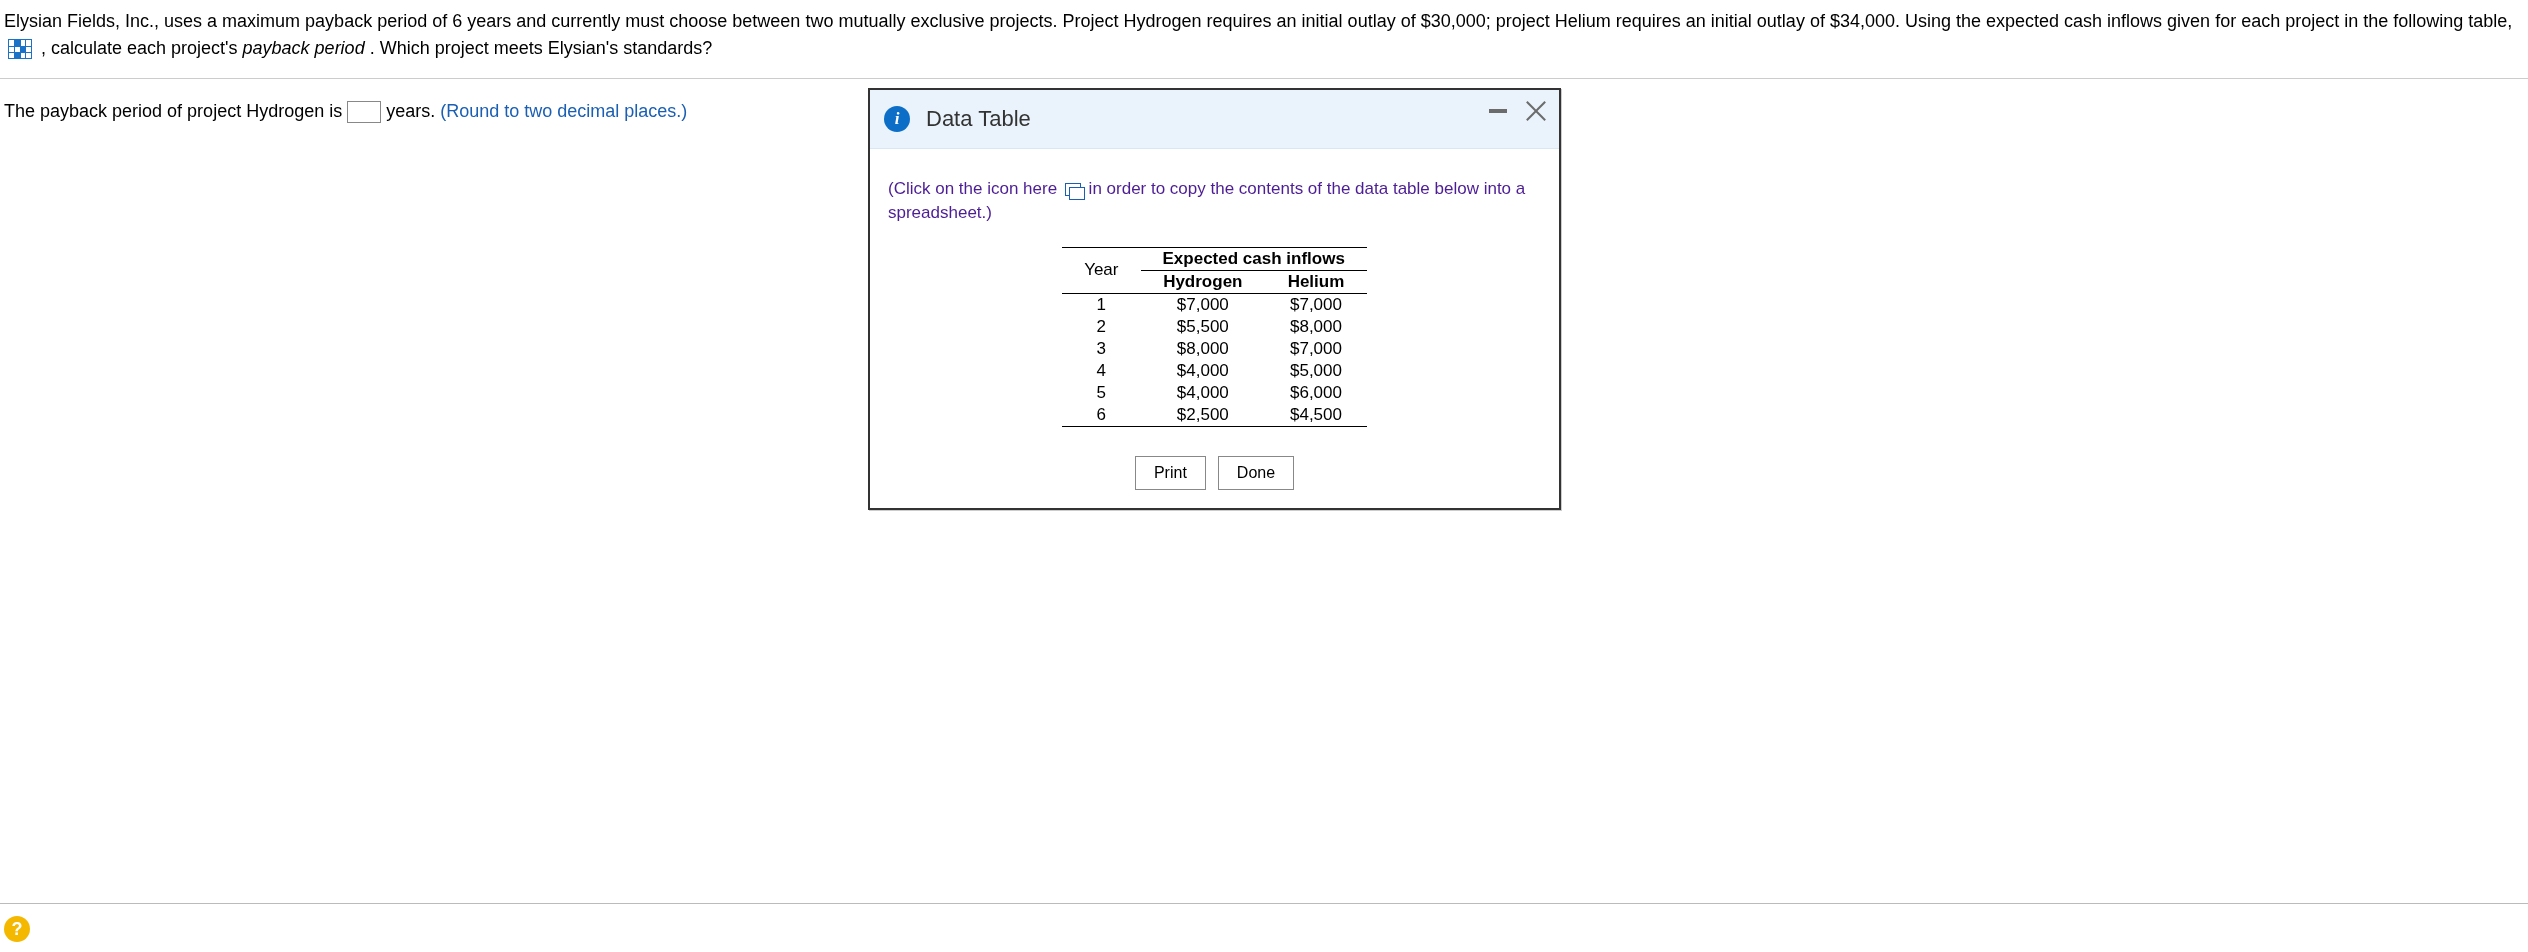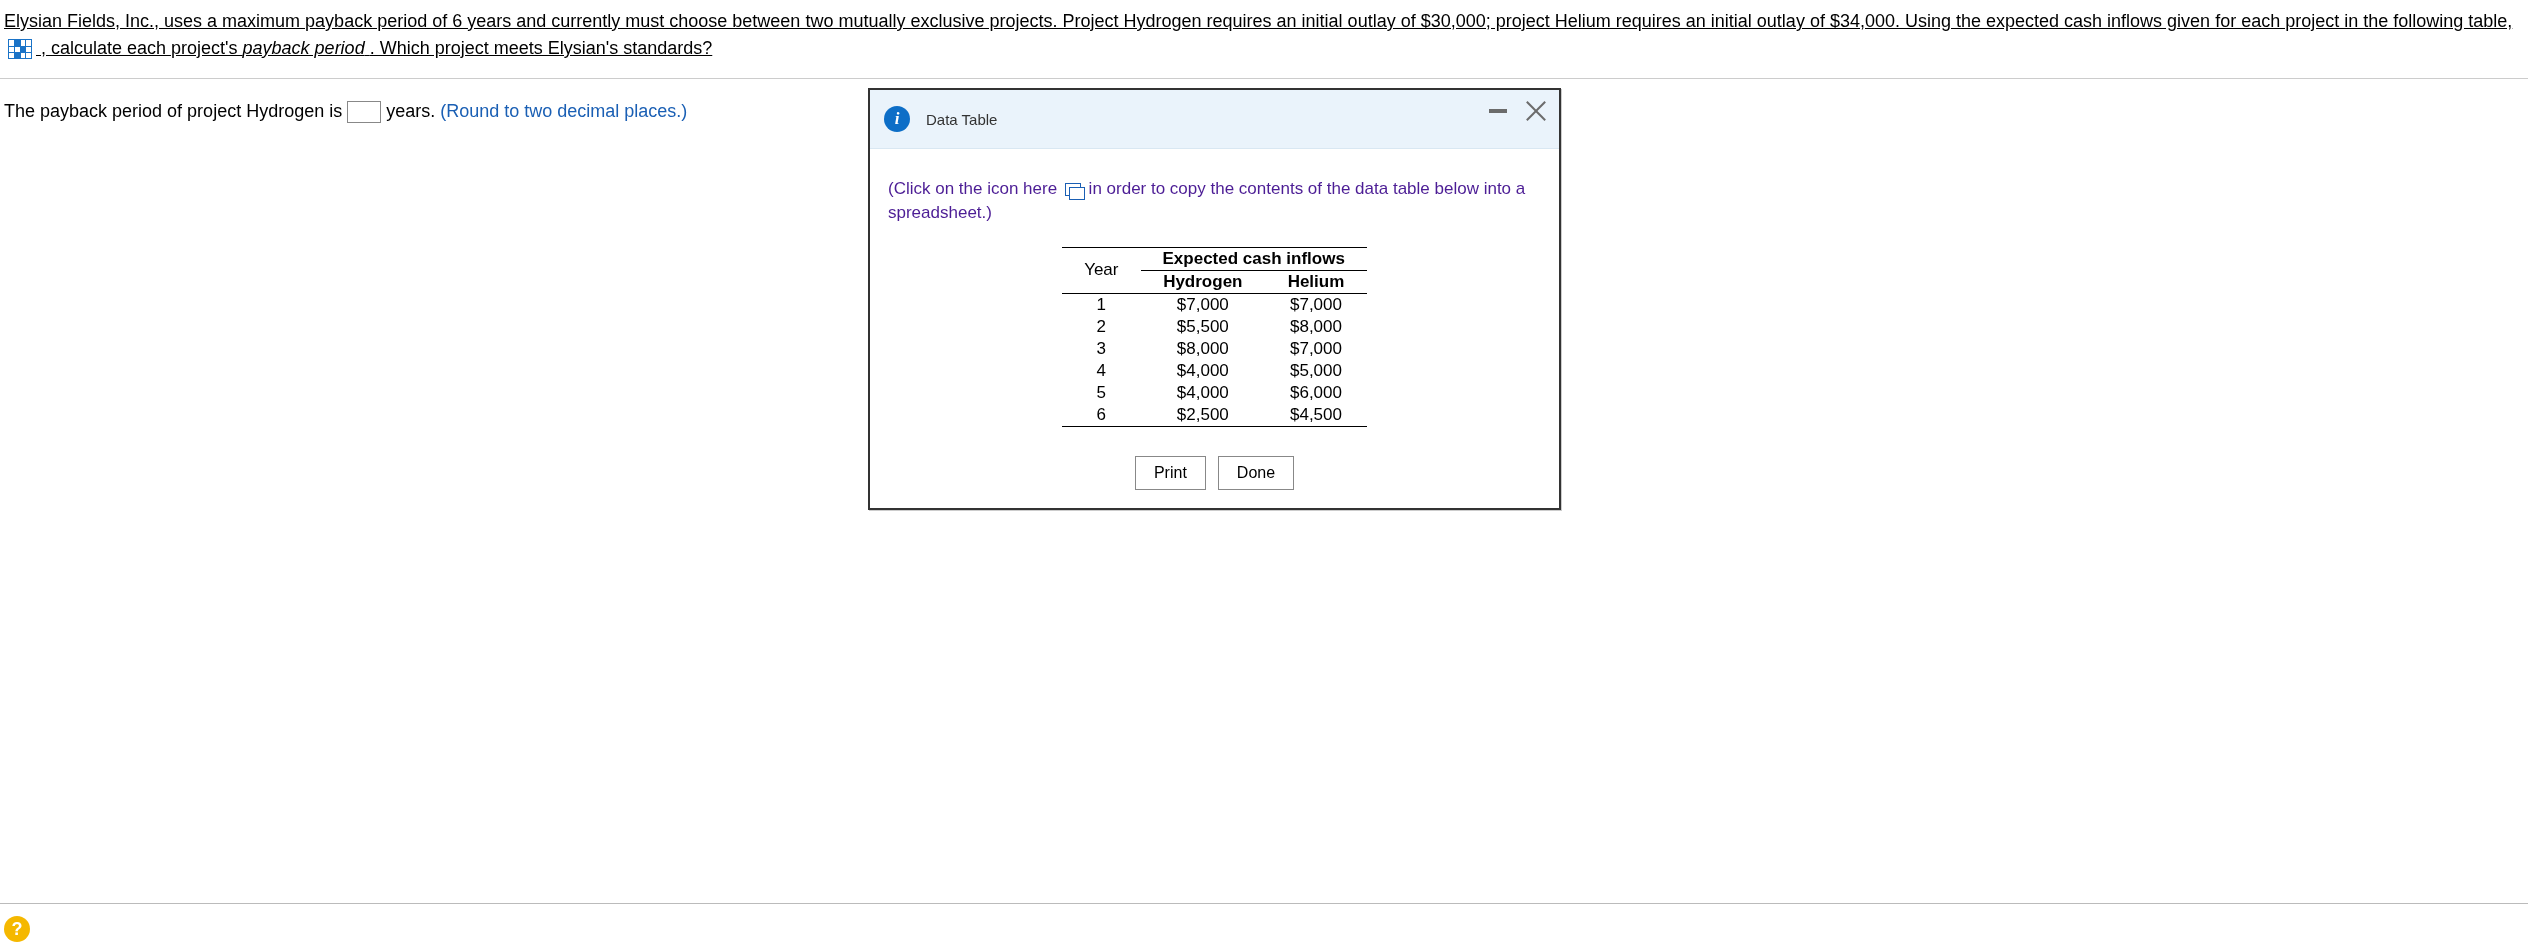--- a/index.html
+++ b/index.html
@@ -8,21 +8,20 @@
       font-size: 18px;
       color: #000;
       background: #fff;
       position: relative;
       width: 2528px;
       height: 952px;
     }
     .problem-text {
       padding: 8px 12px 12px 4px;
       line-height: 1.5;
-      text-decoration: underline;
     }
     .italic { font-style: italic; }
     .grid-icon-inline {
       display: inline-flex;
       vertical-align: middle;
       width: 24px;
       height: 20px;
       border: 1px solid #1a73c7;
       background: #fff;
       margin: 0 4px;
@@ -84,21 +83,21 @@
       display: flex;
       align-items: center;
       justify-content: center;
       font-family: Georgia, serif;
       font-style: italic;
       font-weight: bold;
       font-size: 17px;
       margin-right: 16px;
     }
     .modal-title {
-      font-size: 15px;
+      font-size: 22px;
       color: #333;
     }
     .modal-controls {
       position: absolute;
       right: 12px;
       top: 10px;
       display: flex;
       align-items: center;
       gap: 18px;
     }

